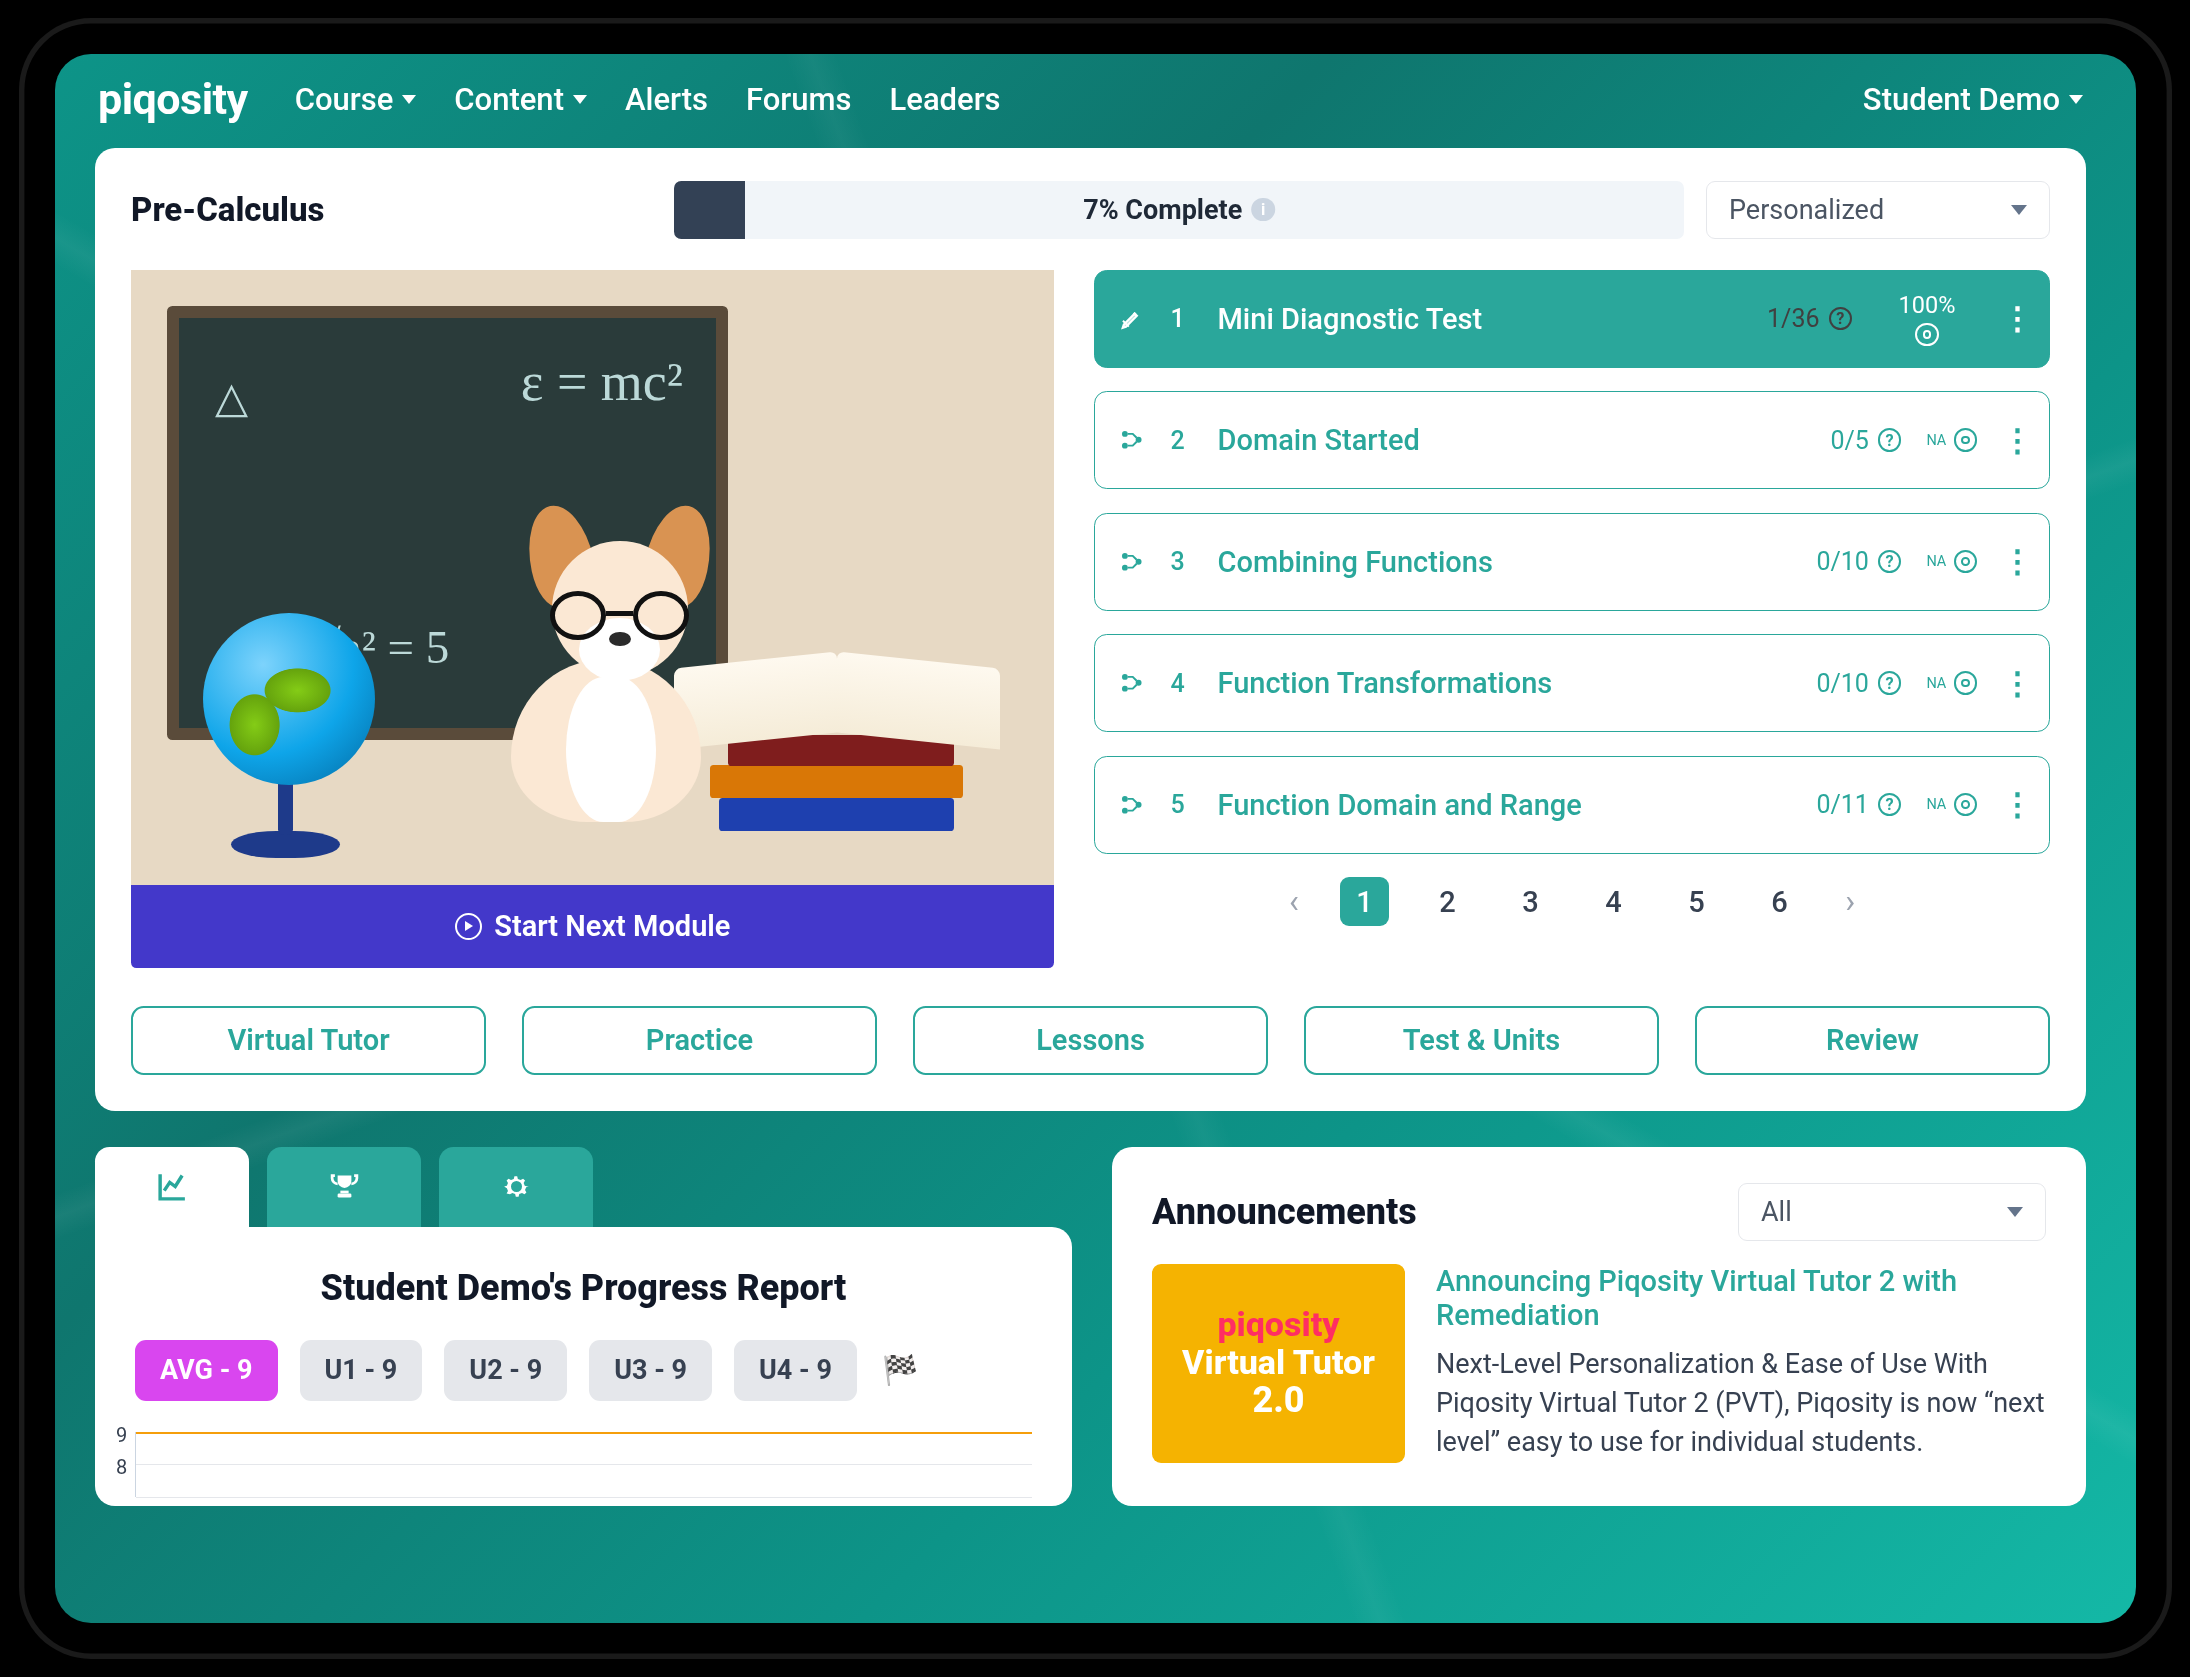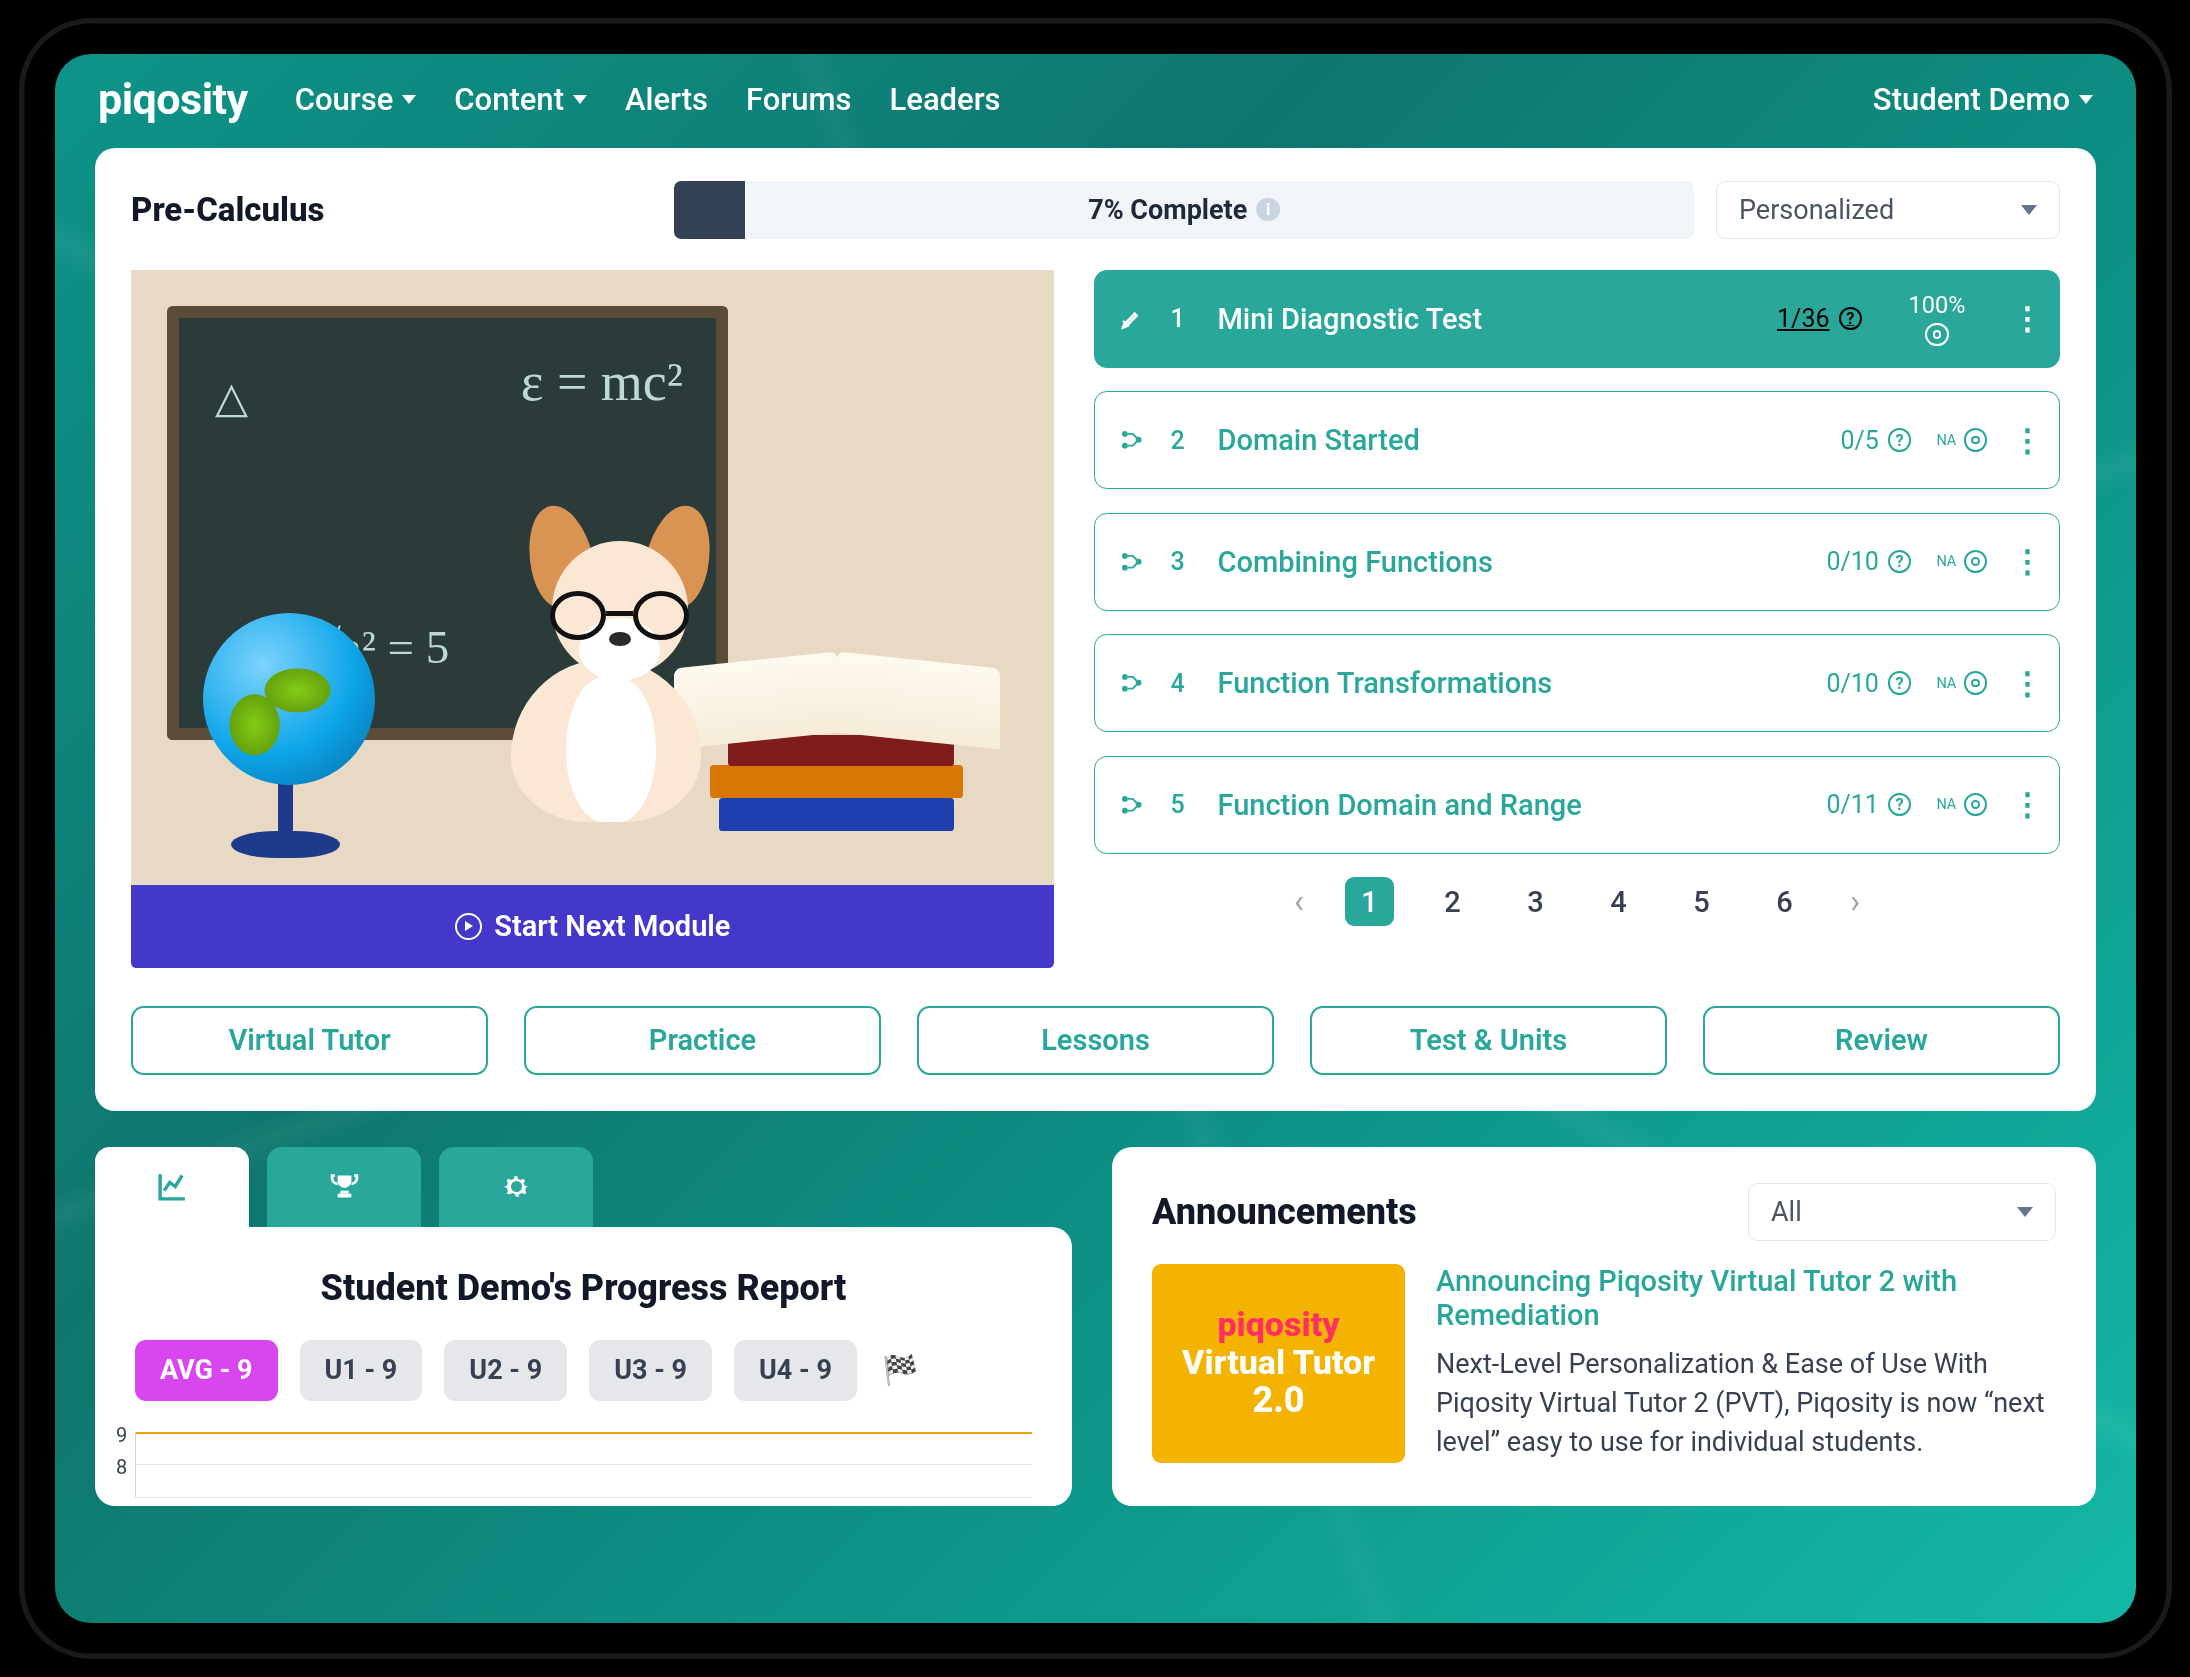--- a/index.html
+++ b/index.html
@@ -16,21 +16,21 @@
     position: relative;
   }
   .screen::before {
     content:""; position:absolute; inset:0;
     background-image:
       linear-gradient(30deg, transparent 49%, rgba(255,255,255,.05) 50%, transparent 51%),
       linear-gradient(-20deg, transparent 49%, rgba(255,255,255,.05) 50%, transparent 51%),
       linear-gradient(70deg, transparent 49%, rgba(255,255,255,.04) 50%, transparent 51%);
     pointer-events:none;
   }
-  .content { position:relative; width:100%; height:100%; padding:0 0 0 0; }
+  .content { position:relative; width:100%; height:100%; padding:0 10px 0 0; }
   
   .nav { display:flex; align-items:center; gap:38px; padding:20px 43px 23.5px 43px; color:#fff; }
   .brand { font-size:43px; font-weight:700; letter-spacing:-0.5px; margin-right:9px; display:flex; align-items:center;}
   .nav-item { font-size:31px; font-weight:500; color:#fff; cursor:pointer; display:flex; align-items:center; gap:9px;}
   .nav-spacer { flex:1; }
   .caret { width:0; height:0; border-left:7.2px solid transparent; border-right:7.2px solid transparent; border-top:9px solid #fff; display:inline-block;}
   
   .card { background:#fff; border-radius:20px; margin:0 40px; padding:33px 36px 36px 36px; }
   .course-header { display:flex; align-items:center; gap:36px; margin-bottom:31px;}
   .course-title { font-size:33px; font-weight:800; color:#111827; flex:0 0 auto; min-width:507px;}
@@ -78,21 +78,21 @@
   .play-circ{width:27px;height:27px;border:2.7px solid #fff;border-radius:50%;display:inline-flex;align-items:center;justify-content:center;}
   .play-circ::after{content:"";width:0;height:0;border-top:5.4px solid transparent;border-bottom:5.4px solid transparent;border-left:8.1px solid #fff;margin-left:2.7px;}
   
   .mod { border:1.8px solid #2aa79b; border-radius:12.7px; height:98px; display:flex; align-items:center; padding:0 23.5px; gap:25px; margin-bottom:23.5px; position:relative;}
   .mod.active{ background:#2aa79b; border-color:#2aa79b; color:#fff;}
   .mod .n { font-size:25px; font-weight:500; color:#2aa79b; min-width:22px;}
   .mod.active .n{color:#fff;}
   .mod .title{ font-size:29px; font-weight:500; color:#2aa79b; flex:1;}
   .mod.active .title{color:#fff;}
   .mod .frac{ font-size:25px; color:#2aa79b; display:flex; align-items:center; gap:9px; min-width:136px; justify-content:flex-end;}
-  .mod.active .frac{color:#000000;text-decoration:underline;}
+  .mod.active .frac{color:#404040;}
   .mod .score{ font-size:23.5px; display:flex; flex-direction:column; align-items:center; gap:3.6px; min-width:100px;}
   .mod .score-row{display:flex;align-items:center;gap:7.2px;color:#2aa79b;}
   .mod.active .score, .mod.active .score-row{color:#fff;}
   .mod .kebab{ width:23.5px; text-align:center; font-size:31px; color:#2aa79b; font-weight:700; letter-spacing:-2.7px; cursor:pointer;}
   .mod.active .kebab{color:#fff;}
   .ic{display:inline-flex;width:27px;height:27px;align-items:center;justify-content:center;color:inherit;}
   .q{width:23.5px;height:23.5px;border:2.3px solid currentColor;border-radius:50%;display:inline-flex;align-items:center;justify-content:center;font-size:16.3px;font-weight:700;}
   .target{width:23.5px;height:23.5px;border:2.3px solid currentColor;border-radius:50%;position:relative;}
   .target::after{content:"";position:absolute;inset:5.4px;border:2.3px solid currentColor;border-radius:50%;}
   

